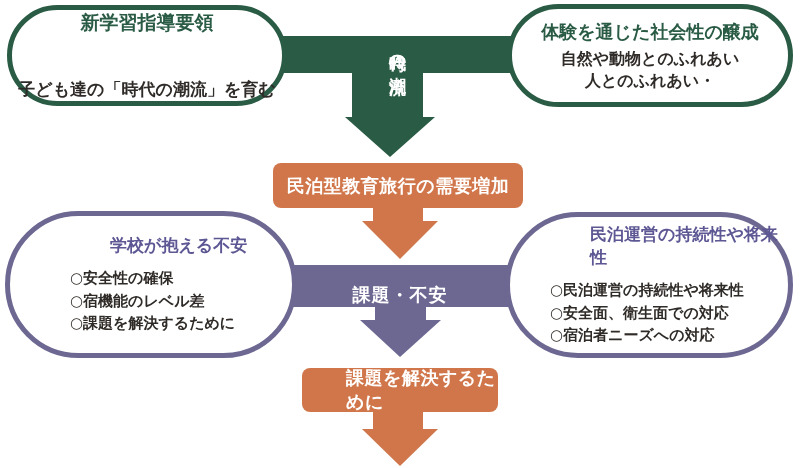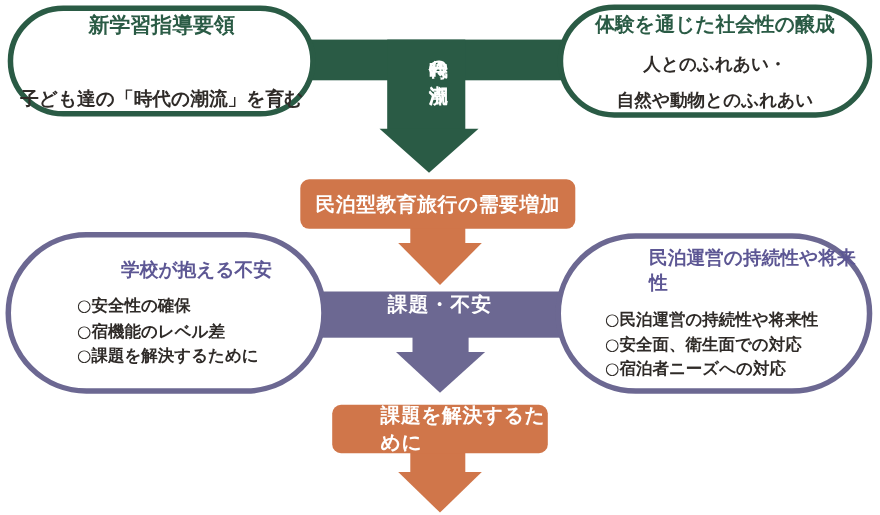--- a/index.html
+++ b/index.html
@@ -11,21 +11,21 @@
   }
   *{box-sizing:border-box;margin:0;padding:0;}
   body{
     font-family:"DejaVu Sans","Liberation Sans",sans-serif;
     background:#ffffff;
     width:800px;height:468px;overflow:hidden;
   }
   .canvas{position:relative;width:800px;height:468px;background:#ffffff;}
 
   
-  .hbar{position:absolute;z-index:0;display:flex;align-items:flex-start;justify-content:center;}
+  .hbar{position:absolute;z-index:0;display:flex;align-items:flex-end;justify-content:center;}
   .green-hbar{left:268px;top:36px;width:264px;height:37px;background:var(--green);}
   .purple-hbar{left:268px;top:265px;width:264px;height:42px;background:var(--purple);}
 
   .stem{position:absolute;z-index:0;}
   .green-stem{left:352px;top:36px;width:71px;height:82px;background:var(--green);}
   .orange-stem-1{left:373px;top:206px;width:50px;height:16px;background:var(--orange);}
   .purple-stem{left:375px;top:305px;width:51px;height:16px;background:var(--purple);}
   .orange-stem-2{left:373px;top:410px;width:50px;height:20px;background:var(--orange);}
 
   .tri{position:absolute;z-index:0;width:0;height:0;}
@@ -41,21 +41,21 @@
   }
   .bar-label{color:#ffffff;font-size:18px;font-weight:bold;letter-spacing:1px;}
 
   
   .pill{
     position:absolute;z-index:1;background:#ffffff;
     display:flex;flex-direction:column;
   }
   .green-pill{border:5px solid var(--green);border-radius:52px;align-items:center;justify-content:center;text-align:center;}
   .pill-gl{left:7px;top:5px;width:280px;height:101px;gap:12px;justify-content:space-between;}
-  .pill-gr{left:507px;top:4px;width:286px;height:103px;gap:11px;}
+  .pill-gr{left:507px;top:4px;width:286px;height:103px;gap:1px;}
   .g-title{color:var(--green);font-weight:bold;font-size:19px;}
   .pill-gr .g-title{font-size:18px;margin-bottom:3px;}
   .g-sub{color:var(--ink);font-weight:bold;font-size:17px;}
   .pill-gr .g-sub{font-size:16px;line-height:21px;}
 
   .purple-pill{border:5px solid var(--purple);border-radius:75px;justify-content:center;}
   .pill-pl{left:5px;top:211px;width:292px;height:147px;padding-left:60px;}
   .pill-pr{left:505px;top:212px;width:288px;height:146px;padding-left:40px;}
   .p-title{color:var(--purple-title);font-weight:bold;font-size:17px;margin-bottom:10px;margin-left:40px;}
   .p-item{color:var(--ink);font-weight:bold;font-size:15px;line-height:22.5px;}
@@ -90,22 +90,22 @@
   <div class="stem orange-stem-2"></div>
   <div class="tri orange-tri-2"></div>
 
   <div class="pill green-pill pill-gl">
     <div class="g-title">新学習指導要領</div>
     <div class="g-sub">子ども達の「時代の潮流」を育む</div>
   </div>
 
   <div class="pill green-pill pill-gr">
     <div class="g-title">体験を通じた社会性の醸成</div>
+    <div class="g-sub">自然や動物とのふれあい</div>
     <div class="g-sub">人とのふれあい・</div>
-    <div class="g-sub">自然や動物とのふれあい</div>
   </div>
 
   <div class="obox obox-demand">民泊型教育旅行の需要増加</div>
 
   <div class="pill purple-pill pill-pl">
     <div class="p-title">学校が抱える不安</div>
     <div class="p-item">○安全性の確保</div>
     <div class="p-item">○宿機能のレベル差</div>
     <div class="p-item">○課題を解決するために</div>
   </div>

